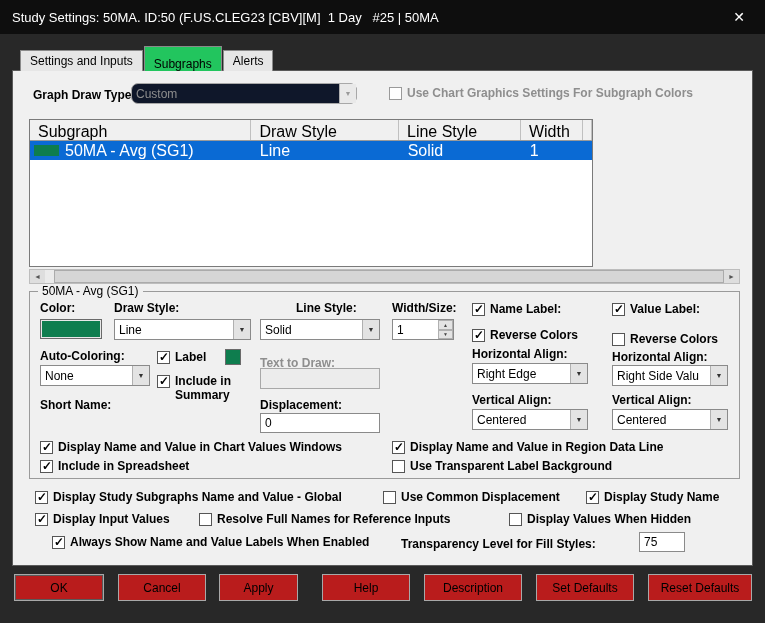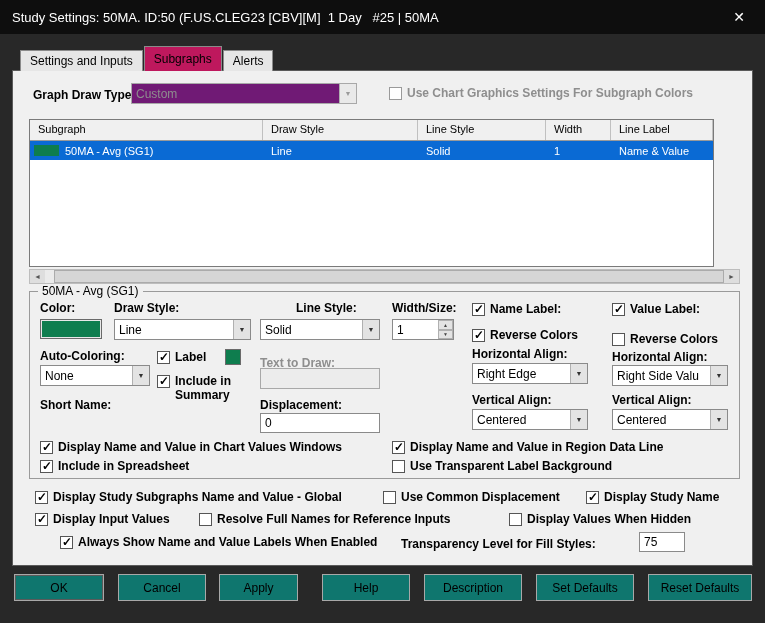--- a/index.html
+++ b/index.html
@@ -27,22 +27,23 @@
   .tabbar {
     position: absolute; left: 20px; top: 46px; height: 25px;
     display: flex; align-items: flex-end; z-index: 2;
   }
   .tab {
     height: 21px; padding: 0 9px; margin-right: 1px;
     background: #e6e6e6; border: 1px solid #8a8a8a; border-bottom: none;
     display: flex; align-items: center; font-size: 12px; color: #000; cursor: default;
   }
   .tab.active {
-    height: 25px; background: #be185d; z-index: 3;
+    height: 25px; background: #22c55e; z-index: 3;
     box-shadow: 0 2px 0 #f0f0f0;
+    align-items: flex-end;
   }
 
   
   .panel {
     position: absolute; left: 12px; top: 70px; width: 741px; height: 496px;
     background: #f0f0f0; border: 1px solid #5a5a5a;
   }
 
   .lbl { font-size: 12px; font-weight: 700; white-space: nowrap; }
   .lbl.dim { color: #8e8e8e; }
@@ -51,21 +52,21 @@
   .dd {
     background: #fff; border: 1px solid #8a8a8a; height: 21px;
     display: flex; align-items: center; font-size: 12px; cursor: default;
   }
   .dd .txt { flex: 1; padding-left: 4px; overflow: hidden; white-space: nowrap; }
   .dd .btn {
     width: 17px; height: 100%; background: #e3e3e3; border-left: 1px solid #b0b0b0;
     display: flex; align-items: center; justify-content: center;
     font-size: 7px; color: #333; flex: none;
   }
-  .dd.disabled { background: #701a75; color: #8e8e8e; border-color: #a8a8a8; }
+  .dd.disabled { background: #0f172a; color: #8e8e8e; border-color: #a8a8a8; border-radius: 7px; }
   .dd.disabled .btn { color: #9a9a9a; background: #e9e9e9; }
 
   
   .inp {
     background: #fff; border: 1px solid #8a8a8a; height: 21px;
     font-size: 12px; padding: 0 4px; font-family: inherit; color: #000;
   }
   .inp:disabled { background: #ececec; color: #8e8e8e; border-color: #a8a8a8; }
 
   
@@ -81,22 +82,22 @@
   
   .cbrow { display: flex; align-items: flex-start; gap: 5px; font-size: 12px; font-weight: 700; white-space: nowrap; cursor: default; }
   .cb { width: 13px; height: 13px; background: #fff; border: 1px solid #555; flex: none; position: relative; margin-top: 1px; }
   .cb.checked::after { content: "✓"; position: absolute; left: 1px; top: -2px; font-size: 12px; font-weight: 700; color: #000; }
   .cbrow.disabled { color: #8e8e8e; }
   .cbrow.disabled .cb { border-color: #9a9a9a; }
   .mini-swatch { width: 16px; height: 16px; border: 1px solid #6a6a6a; margin-left: 14px; margin-top: -1px; flex: none; }
 
   
   .tbl {
-    position: absolute; left: 16px; top: 48px; width: 685px; height: 148px;
-    border: 1px solid #7a7a7a; background: #fff; font-size: 11px; overflow: hidden;
+    position: absolute; left: 16px; top: 48px; width: 564px; height: 148px;
+    border: 1px solid #7a7a7a; background: #fff; font-size: 16px; overflow: hidden;
   }
   .tbl-head { display: flex; height: 21px; background: #f0f0f0; border-bottom: 1px solid #9a9a9a; }
   .hc { padding: 3px 0 0 8px; border-right: 1px solid #c0c0c0; overflow: hidden; white-space: nowrap; }
   .c1 { width: 233px; } .c2 { width: 155px; } .c3 { width: 128px; } .c4 { width: 65px; } .c5 { flex: 1; }
   .tbl-row { display: flex; height: 19px; align-items: center; }
   .tbl-row.selected { background: #0a6ad4; color: #fff; }
   .cell { padding-left: 8px; overflow: hidden; white-space: nowrap; }
   .cell.c1 { display: flex; align-items: center; padding-left: 4px; }
   .rswatch { width: 25px; height: 11px; margin-right: 6px; flex: none; }
 
@@ -113,21 +114,21 @@
   .grp {
     position: absolute; left: 16px; top: 220px; width: 711px; height: 188px;
     border: 1px solid #9a9a9a;
   }
   .grp-title { position: absolute; top: -8px; left: 8px; background: #f0f0f0; padding: 0 4px; font-size: 12px; white-space: nowrap; }
   .color-btn { border: 1px solid #6a6a6a; box-shadow: inset 0 0 0 1px #e8e8e8; }
 
   
   .wbtn {
     position: absolute; top: 574px; height: 27px;
-    background: #0f766e; border: 1px solid #a8a8a8; color: #000;
+    background: #b91c1c; border: 1px solid #a8a8a8; color: #000;
     font-family: inherit; font-size: 12px; cursor: default;
   }
   .wbtn.default { box-shadow: inset 0 0 0 1px #5a5a5a; }
 </style>
 </head>
 <body>
 
 <div class="titlebar">
   <span class="title">Study Settings: 50MA. ID:50 (F.US.CLEG23 [CBV][M]  1 Day   #25 | 50MA</span>
   <span class="close">✕</span>
@@ -323,21 +324,21 @@
   </div>
   <div class="cbrow abs" style="left:186px; top:441px;">
     <span class="cb"></span>
     <span>Resolve Full Names for Reference Inputs</span>
   </div>
   <div class="cbrow abs" style="left:496px; top:441px;">
     <span class="cb"></span>
     <span>Display Values When Hidden</span>
   </div>
 
-  <div class="cbrow abs" style="left:36px; top:464px;padding-left:11px;">
+  <div class="cbrow abs" style="left:28px; top:464px;padding-left:11px;">
     <span class="cb checked"></span>
     <span>Always Show Name and Value Labels When Enabled</span>
   </div>
   <span class="lbl abs" style="left:388px; top:466px;">Transparency Level for Fill Styles:</span>
   <input class="inp abs" style="left: 626px; top: 461px; width: 46px; height: 20px;" value="75">
 
 </div>
 
 <button class="wbtn default" style="left:14px; width:90px;">OK</button>
 <button class="wbtn" style="left:118px; width:88px;">Cancel</button>

